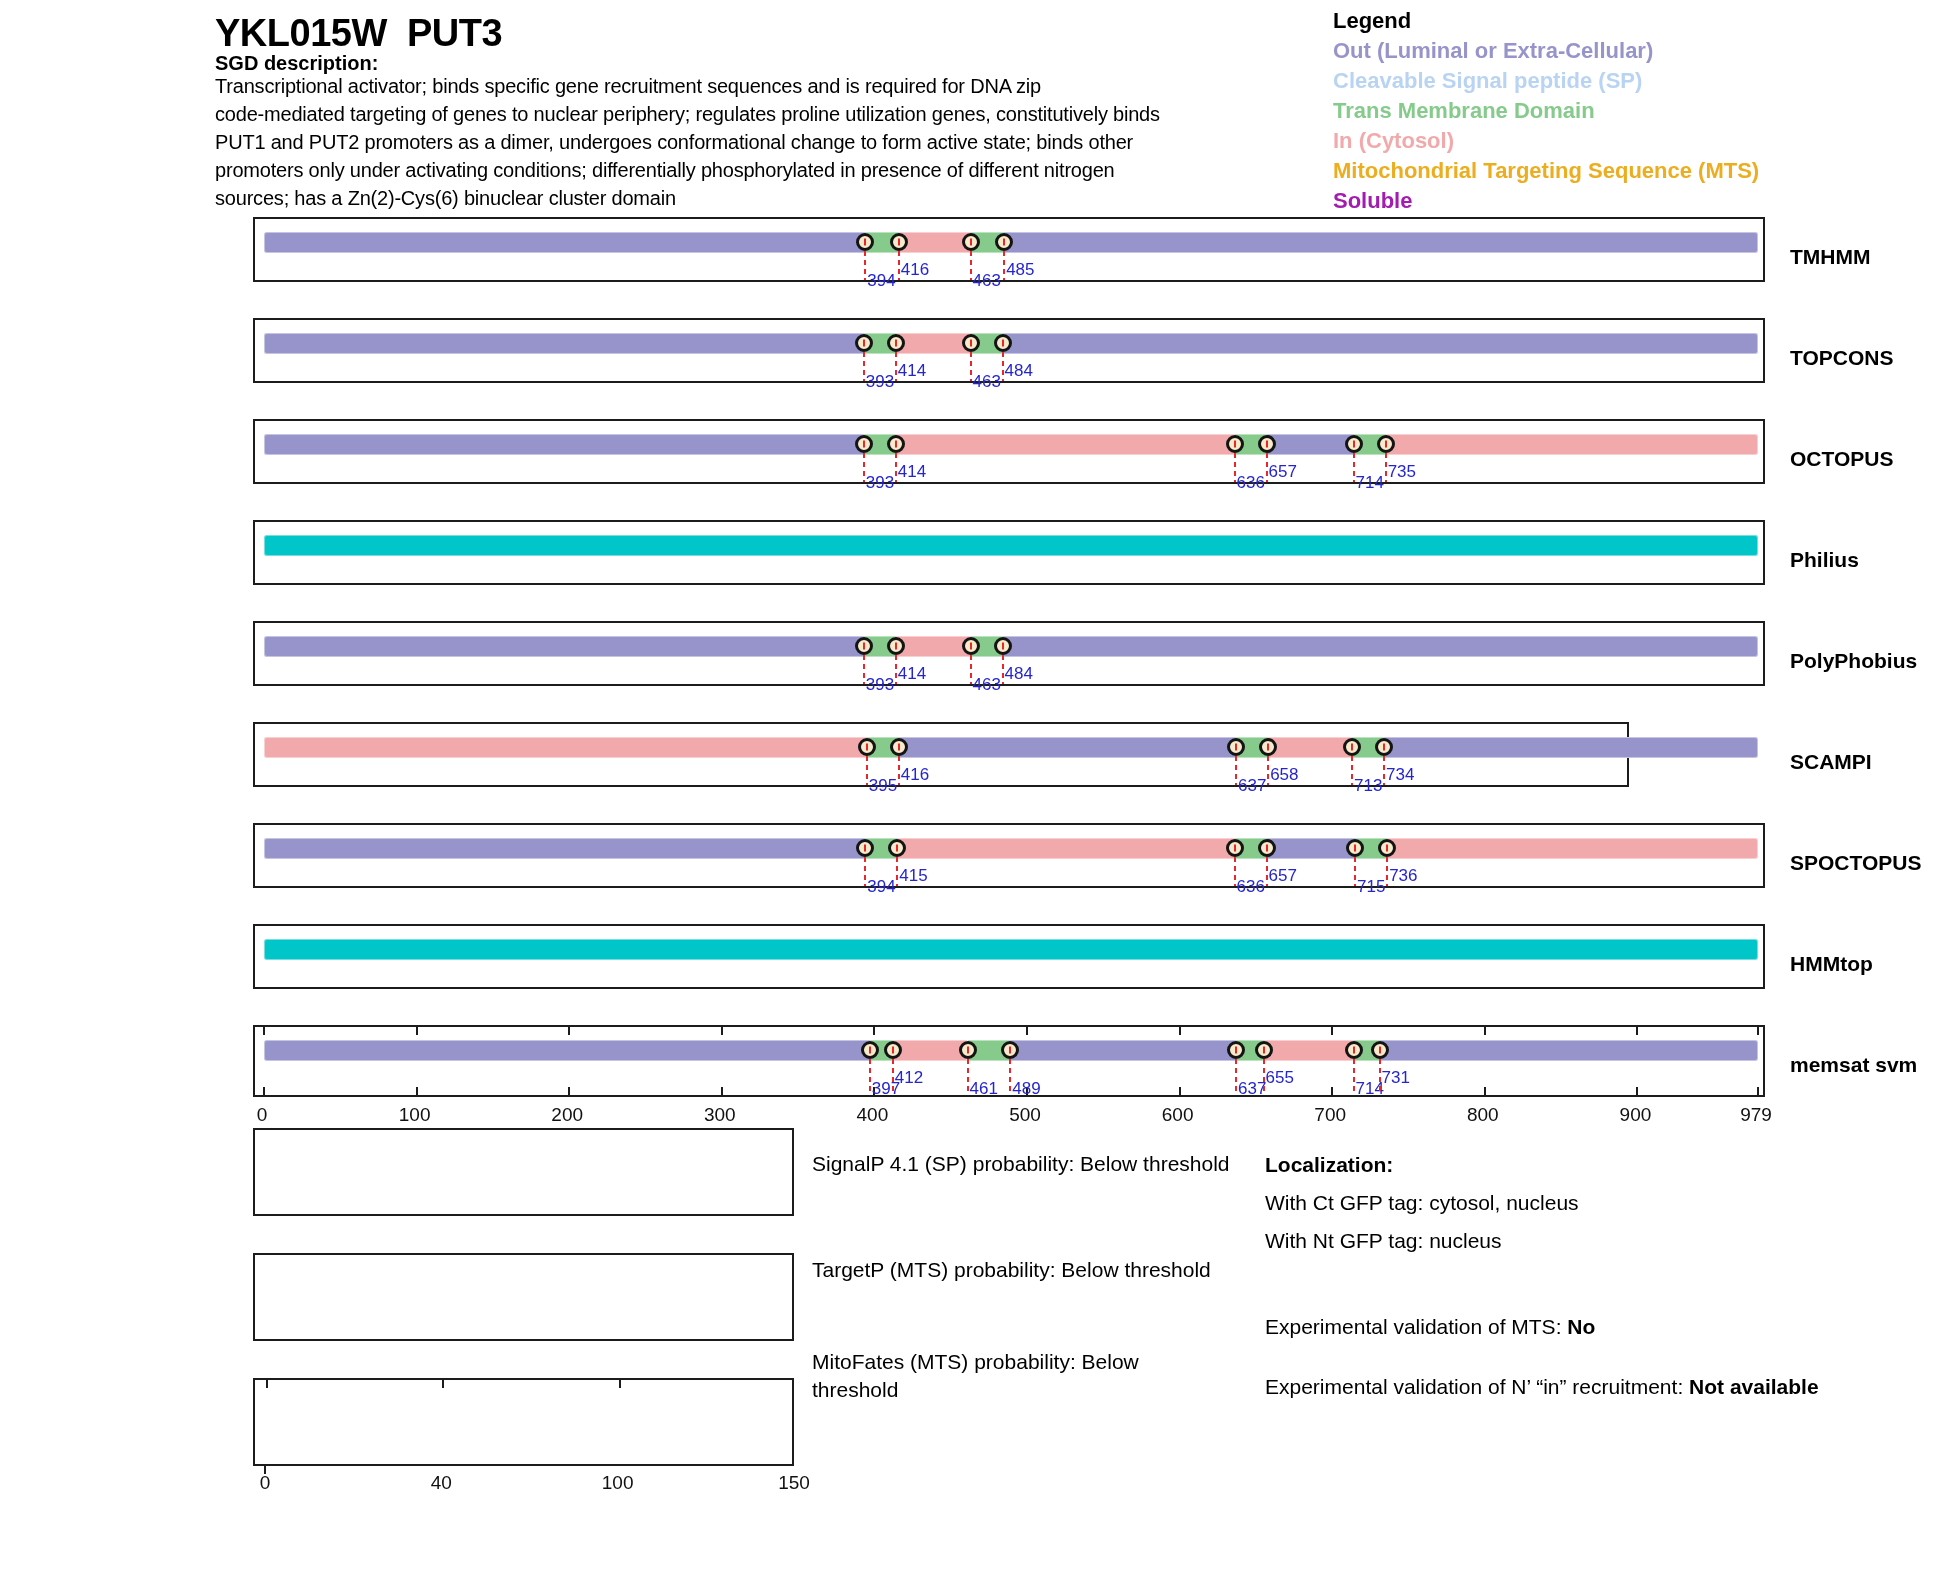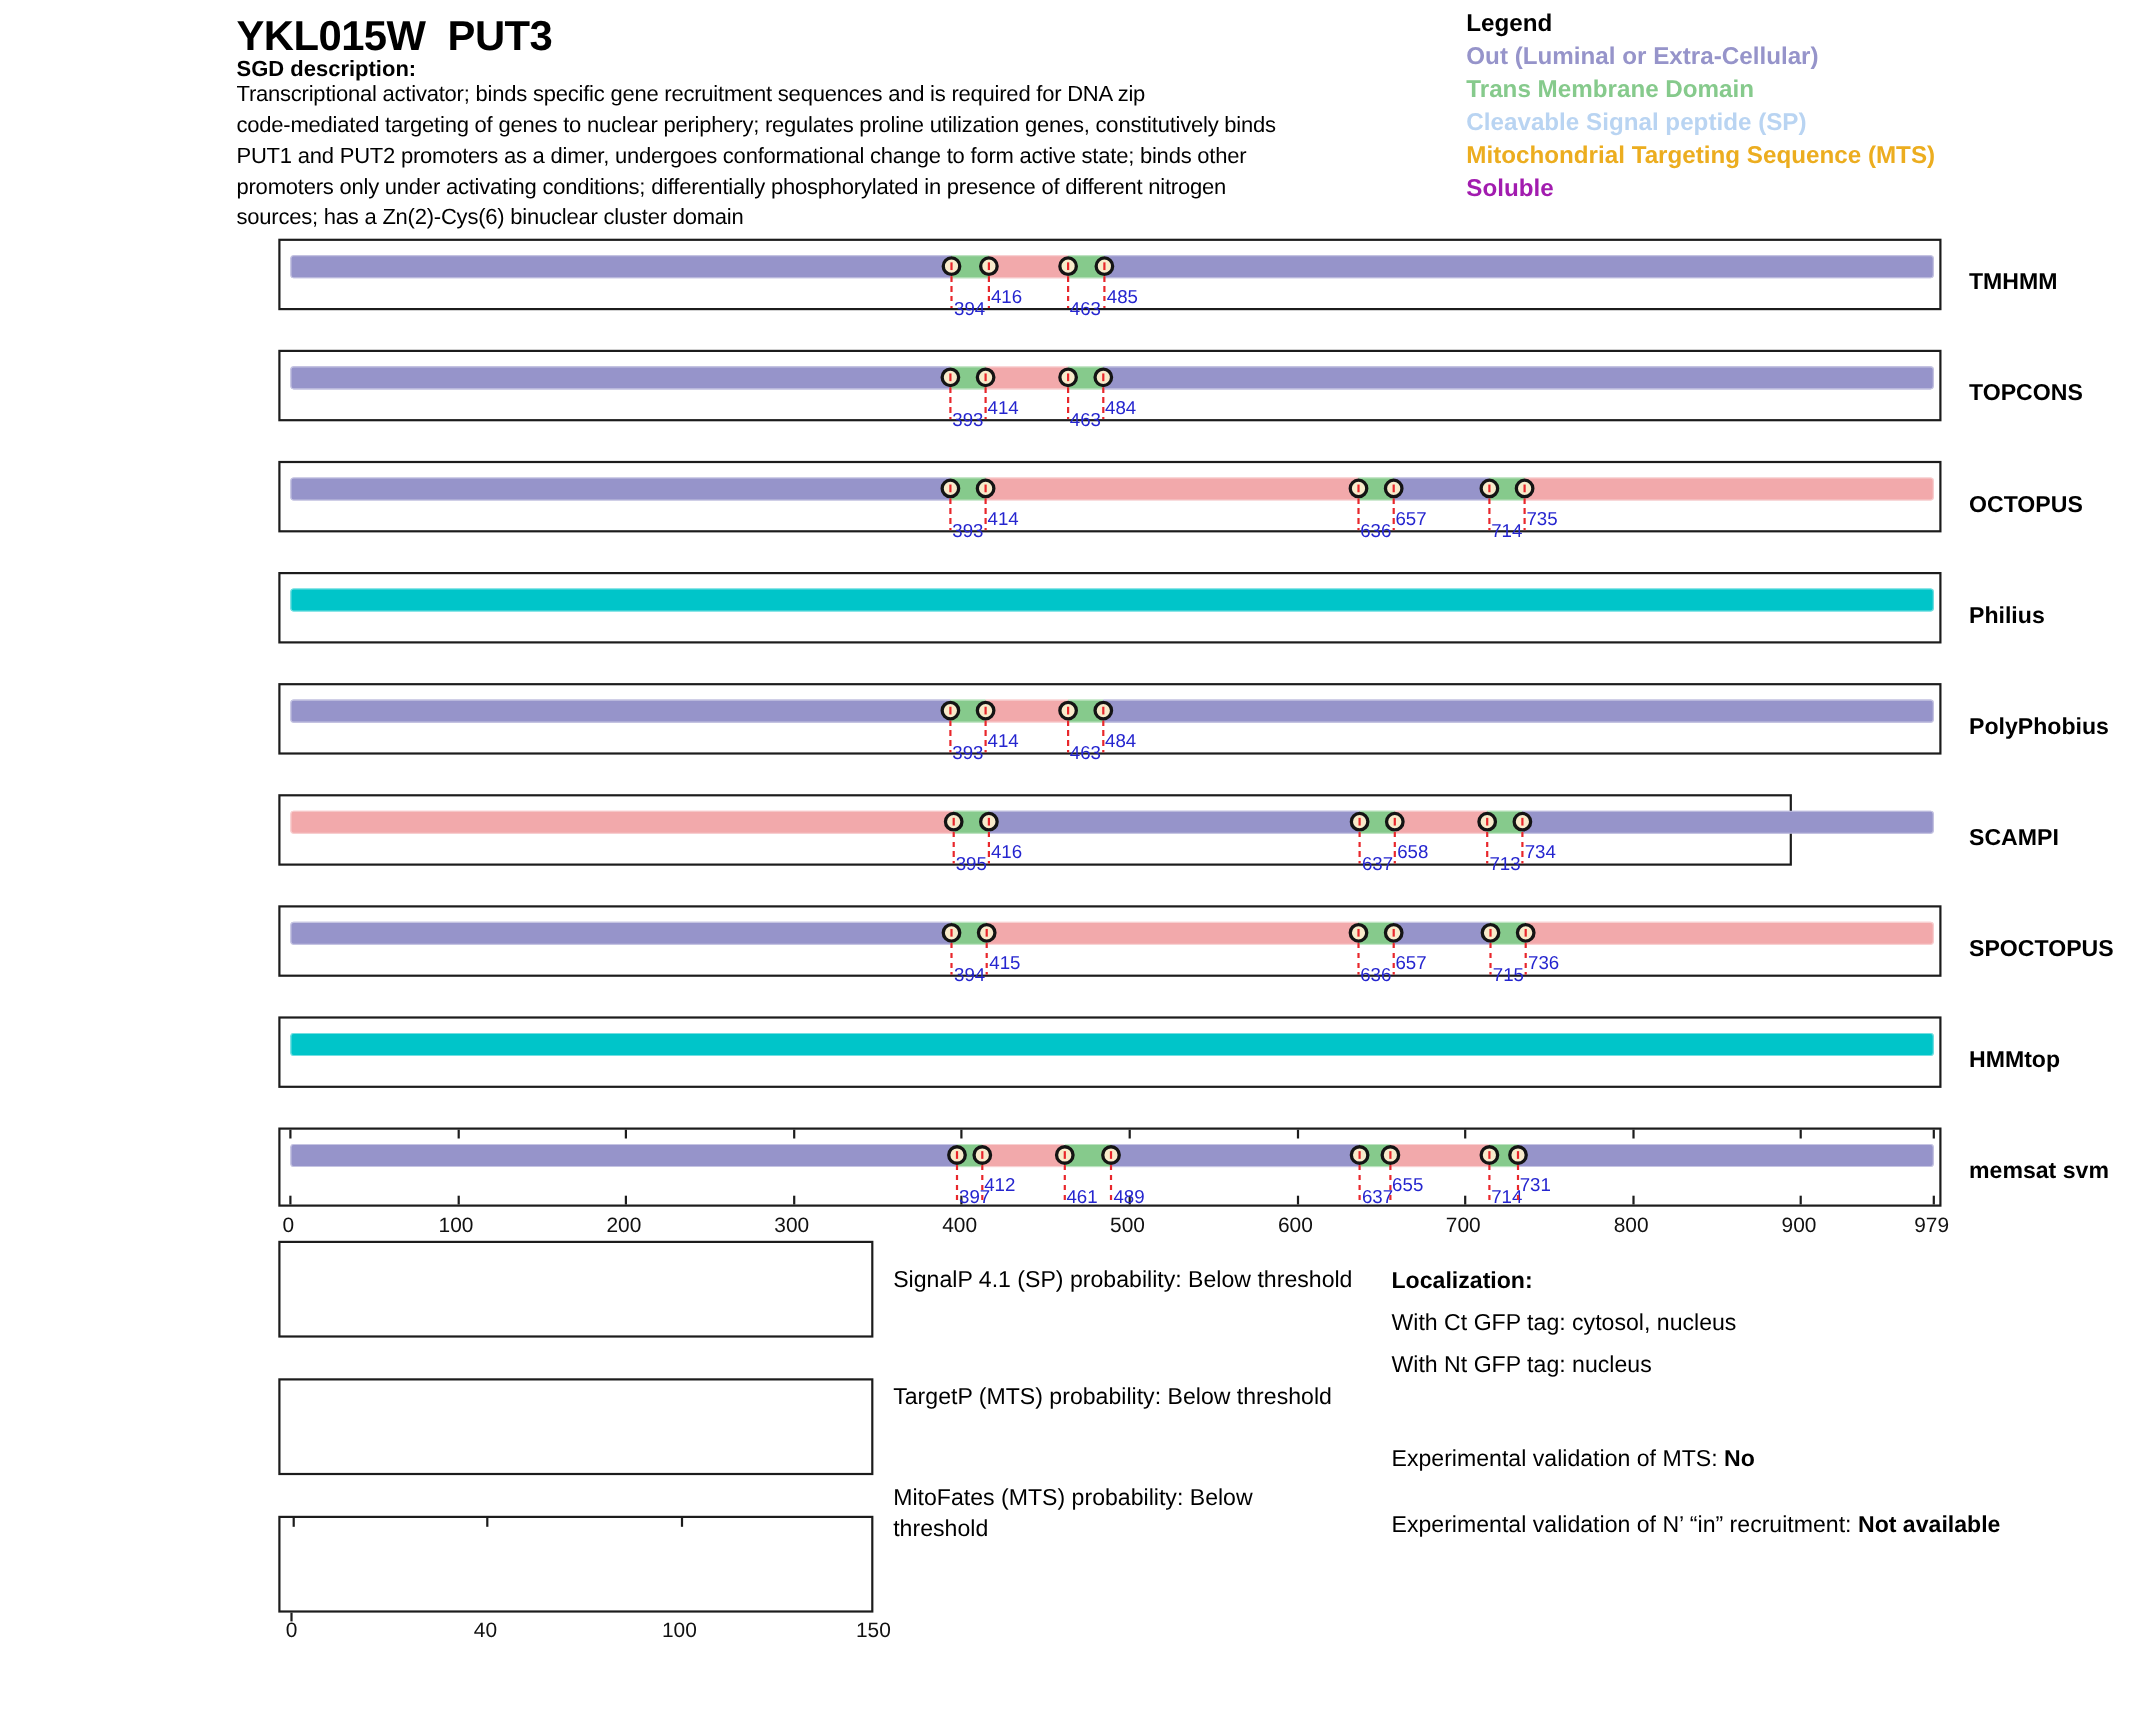--- a/index.html
+++ b/index.html
@@ -37,22 +37,23 @@
   <div class="abs sgd-label" style="left:215px;top:52px;">SGD description:</div>
   <div class="abs sgd-desc" style="left:215px;top:72px;width:1070px;">Transcriptional activator; binds specific gene recruitment sequences and is required for DNA zip
 code-mediated targeting of genes to nuclear periphery; regulates proline utilization genes, constitutively binds
 PUT1 and PUT2 promoters as a dimer, undergoes conformational change to form active state; binds other
 promoters only under activating conditions; differentially phosphorylated in presence of different nitrogen
 sources; has a Zn(2)-Cys(6) binuclear cluster domain</div>
 
   <div class="abs legend-title" style="left:1333px;top:8px;">Legend</div>
   <div id="legend-items" class="abs" style="left:1333px;top:36px;">
       <div class="legend-item" style="color: rgb(150, 148, 202);">Out (Luminal or Extra-Cellular)</div>
+      <div class="legend-item" style="color: rgb(185, 212, 242);">Cleavable Signal peptide (SP)</div>
       <div class="legend-item" style="color: rgb(134, 202, 140);">Trans Membrane Domain</div>
-      <div class="legend-item" style="color: rgb(185, 212, 242);">Cleavable Signal peptide (SP)</div>
+      <div class="legend-item" style="color: rgb(242, 169, 171);">In (Cytosol)</div>
       <div class="legend-item" style="color: rgb(236, 173, 31);">Mitochondrial Targeting Sequence (MTS)</div>
       <div class="legend-item" style="color: #a21caf;">Soluble</div>
     </div>
 
   <div class="plot-box" id="signalp-box" style="left:253px;top:1128px;width:541px;height:88px;"></div>
   <div class="plot-box" id="targetp-box" style="left:253px;top:1253px;width:541px;height:88px;"></div>
   <div class="plot-box" id="mitofates-box" style="left:253px;top:1378px;width:541px;height:88px;">
       <div class="tick" style="left: 11px; top: 0px;"></div>
       <div class="tick" style="left: 187.333px; top: 0px;"></div>
       <div class="tick" style="left: 363.667px; top: 0px;"></div>

